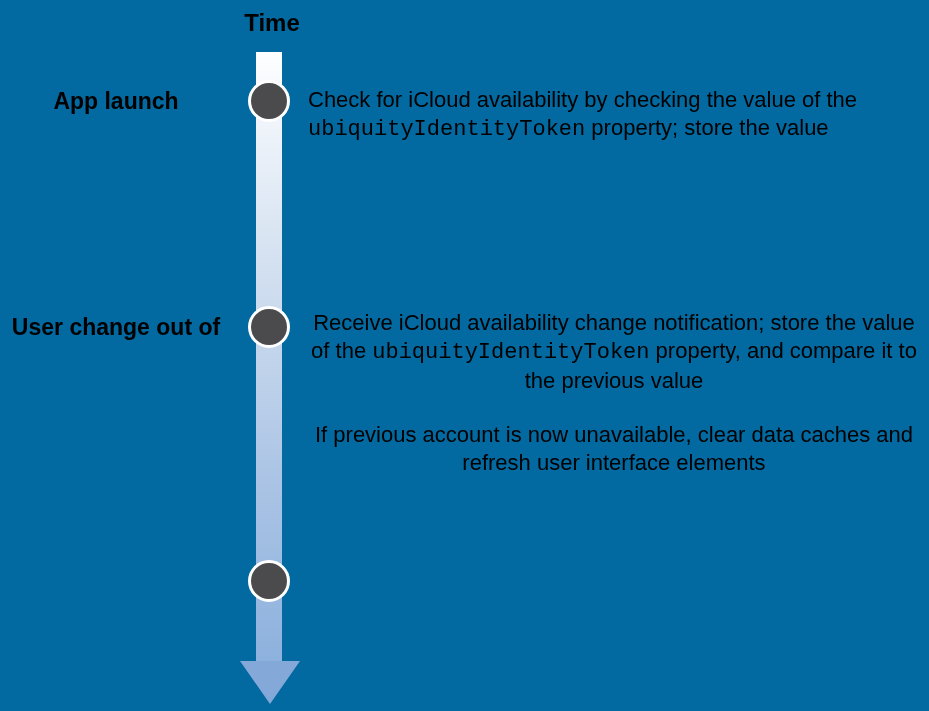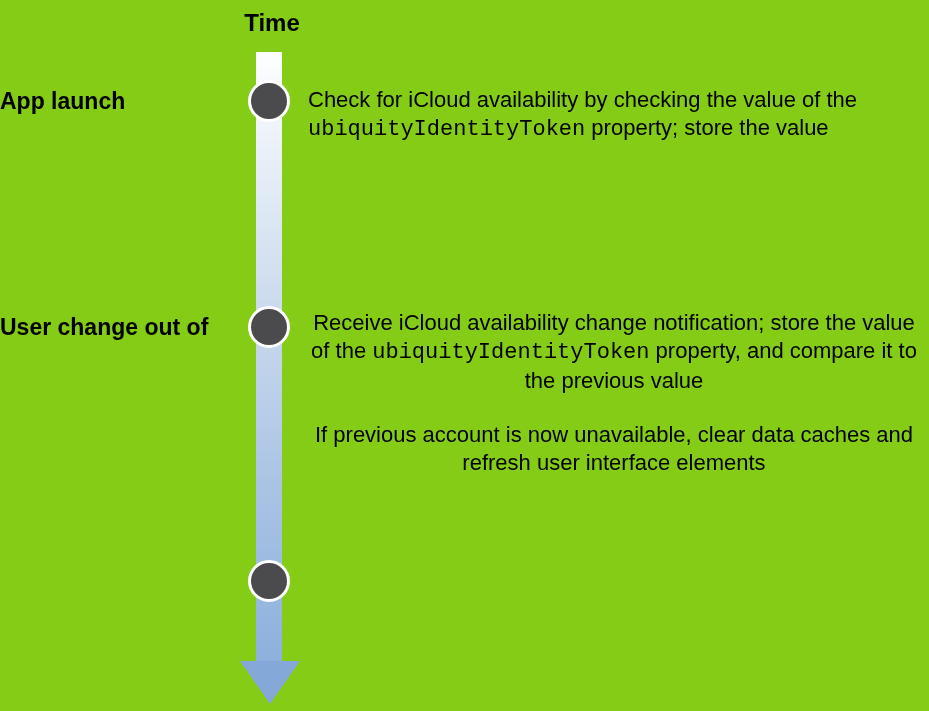--- a/index.html
+++ b/index.html
@@ -1,20 +1,20 @@
 <!DOCTYPE html>
 <html style="--dot: #4b4b4d; --bar-top: #fdfeff; --bar-bottom: #8db1dd; --arrow: #84a9d8; --label-text: #000000;"><head>
 <meta charset="utf-8">
 <style>
   html, body { margin: 0; padding: 0; background: #ffffff; }
   .canvas {
     position: relative;
     width: 929px;
     height: 711px;
-    background: #84cc16;
+    background: #0369a1;
     font-family: "Liberation Sans", "DejaVu Sans", sans-serif;
     color: #000000;
     overflow: hidden;
   }
 
   
   .time-label {
     position: absolute;
     left: 240px;
     top: 8px;
@@ -66,21 +66,21 @@
   }
   .d0 { top: 80px; }
   .d1 { top: 306px; }
   .d2 { top: 560px; }
 
   
   .evlabel {
     position: absolute;
     left: 0;
     width: 232px;
-    text-align: left;
+    text-align: center;
     font-weight: bold;
     font-size: 23px;
     line-height: 29px;
     color: var(--label-text, #000000);
   }
   .l0 { top: 87px; }
   .l1 { top: 313px; }
   .l2 { top: 566px; }
 
   

